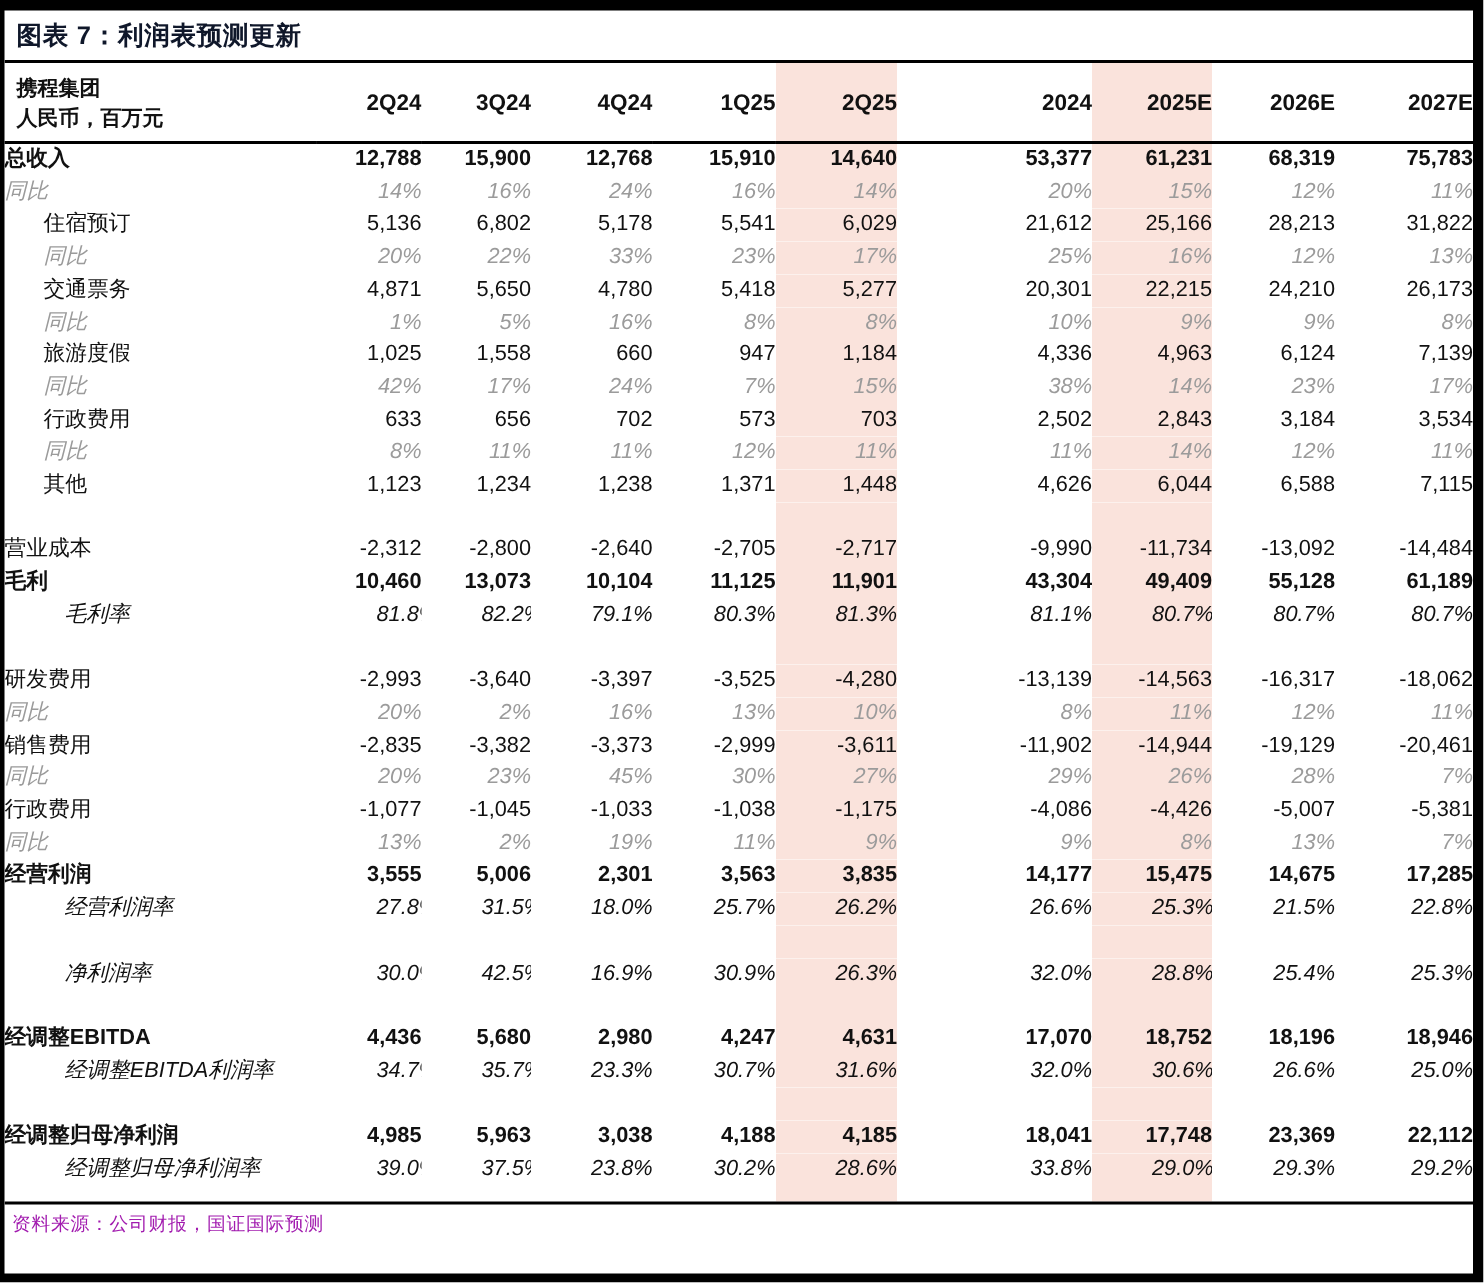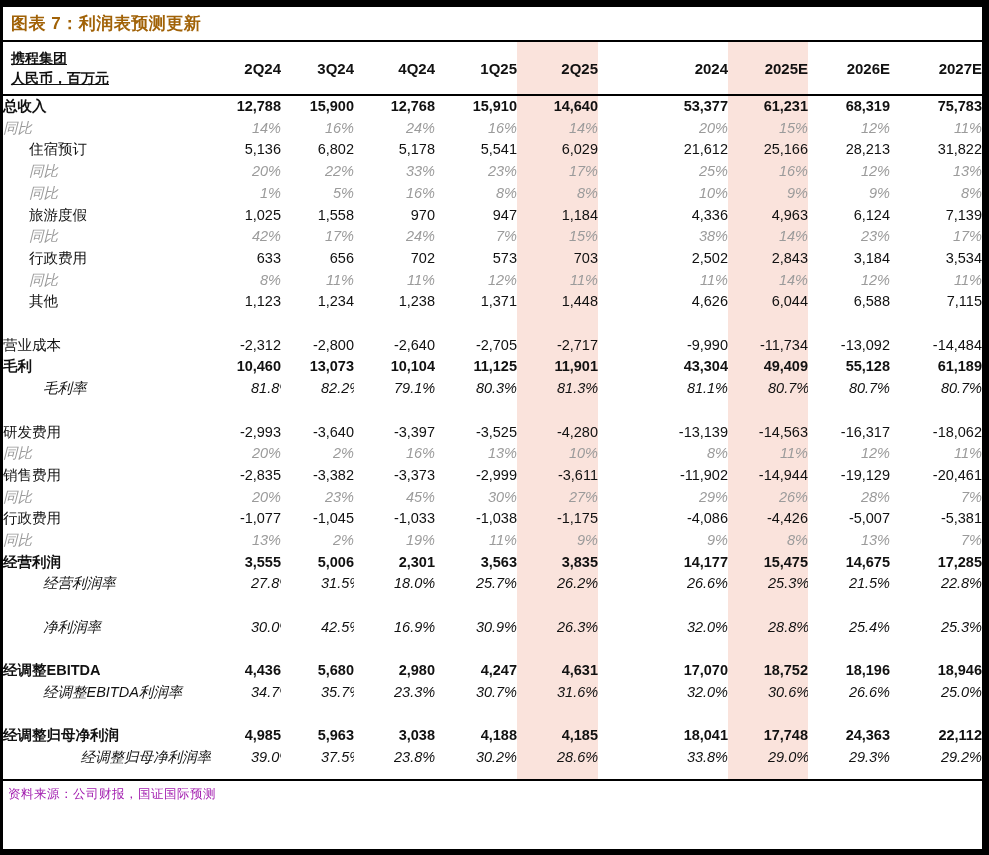--- a/index.html
+++ b/index.html
@@ -21,21 +21,21 @@
   }
   .title-row {
     box-sizing: border-box;
     height: 35px;
     display: flex;
     align-items: center;
     padding-left: 8px;
     border-bottom: 2px solid #000;
     font-size: 17px;
     font-weight: 700;
-    color: #a16207;
+    color: #0f172a;
     letter-spacing: 0.5px;
   }
   table.fin {
     width: 979px;
     border-collapse: collapse;
     table-layout: fixed;
     font-size: 14.5px;
     color: #111;
   }
   table.fin th, table.fin td {
@@ -63,36 +63,35 @@
     vertical-align: middle;
     height: 52px;
   }
   thead th.lbl-head {
     text-align: left;
     padding-left: 8px;
     font-weight: 700;
     font-size: 14px;
     line-height: 1.45;
     vertical-align: middle;
-    text-decoration: underline;
   }
   tbody td {
     height: 21.7px;
     line-height: 21.7px;
   }
   td.lbl { text-align: left; padding-left: 8px; }
   td.num, th.num { text-align: right; }
   td:last-child, th:last-child { padding-right: 18px; }
 
   tr.bold td { font-weight: 700; }
   tr.yoy td, tr.yoy-sub td { font-style: italic; color: #9b9b9b; }
   tr.margin td { font-style: italic; padding-left: 40px; }
   tr.sub td.lbl, tr.yoy-sub td.lbl { padding-left: 26px; }
   tr.blank td { height: 21.7px; }
-  tbody tr:last-child td { height: 32px; vertical-align: top; text-align: right; }
+  tbody tr:last-child td { height: 32px; vertical-align: top; }
 
   .hl { background: #fae3dc; }
 
   .footer-row {
     box-sizing: border-box;
     border-top: 2px solid #000;
     height: 27px;
     font-size: 12.5px;
     color: #a21caf;
     padding: 5px 0 0 5px;
@@ -177,37 +176,49 @@
           <td class="num">20%</td>
           <td class="num">22%</td>
           <td class="num">33%</td>
           <td class="num">23%</td>
           <td class="num hl">17%</td>
           <td class="num">25%</td>
           <td class="num hl">16%</td>
           <td class="num">12%</td>
           <td class="num">13%</td>
         </tr>
+        <tr class="sub">
+          <td class="lbl">交通票务</td>
+          <td class="num">4,871</td>
+          <td class="num">5,650</td>
+          <td class="num">4,780</td>
+          <td class="num">5,418</td>
+          <td class="num hl">5,277</td>
+          <td class="num">20,301</td>
+          <td class="num hl">22,215</td>
+          <td class="num">24,210</td>
+          <td class="num">26,173</td>
+        </tr>
         <tr class="yoy-sub">
           <td class="lbl">同比</td>
           <td class="num">1%</td>
           <td class="num">5%</td>
           <td class="num">16%</td>
           <td class="num">8%</td>
           <td class="num hl">8%</td>
           <td class="num">10%</td>
           <td class="num hl">9%</td>
           <td class="num">9%</td>
           <td class="num">8%</td>
         </tr>
         <tr class="sub">
           <td class="lbl">旅游度假</td>
           <td class="num">1,025</td>
           <td class="num">1,558</td>
-          <td class="num">970</td>
+          <td class="num">660</td>
           <td class="num">947</td>
           <td class="num hl">1,184</td>
           <td class="num">4,336</td>
           <td class="num hl">4,963</td>
           <td class="num">6,124</td>
           <td class="num">7,139</td>
         </tr>
         <tr class="yoy-sub">
           <td class="lbl">同比</td>
           <td class="num">42%</td>
@@ -486,21 +497,21 @@
         </tr>
         <tr class="bold">
           <td class="lbl">经调整归母净利润</td>
           <td class="num">4,985</td>
           <td class="num">5,963</td>
           <td class="num">3,038</td>
           <td class="num">4,188</td>
           <td class="num hl">4,185</td>
           <td class="num">18,041</td>
           <td class="num hl">17,748</td>
-          <td class="num">24,363</td>
+          <td class="num">23,369</td>
           <td class="num">22,112</td>
         </tr>
         <tr class="margin">
           <td class="lbl">经调整归母净利润率</td>
           <td class="num">39.0%</td>
           <td class="num">37.5%</td>
           <td class="num">23.8%</td>
           <td class="num">30.2%</td>
           <td class="num hl">28.6%</td>
           <td class="num">33.8%</td>

